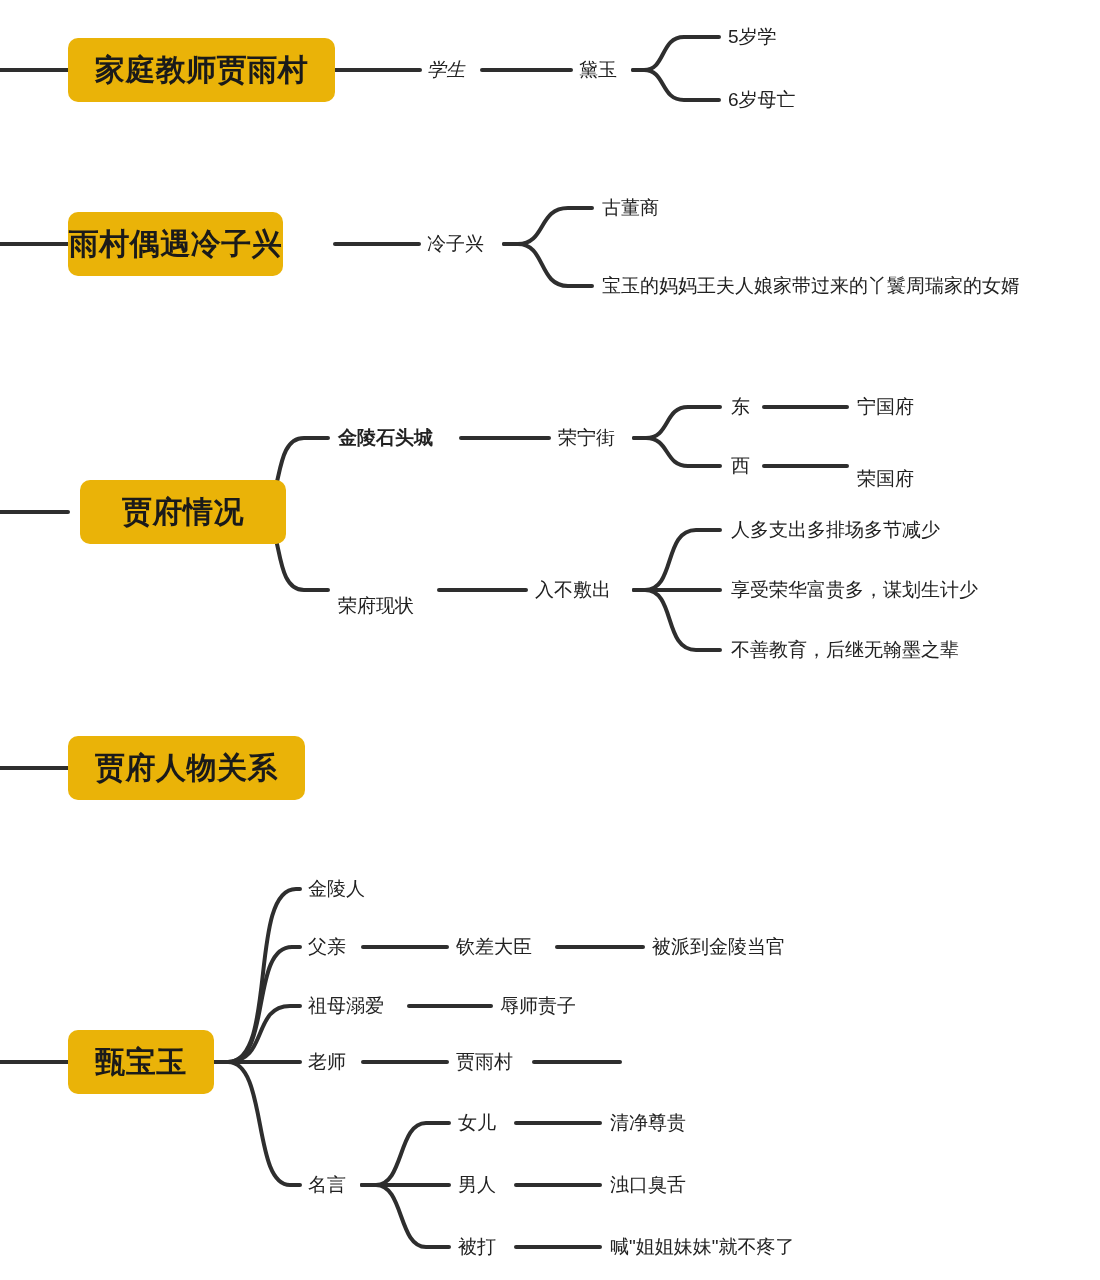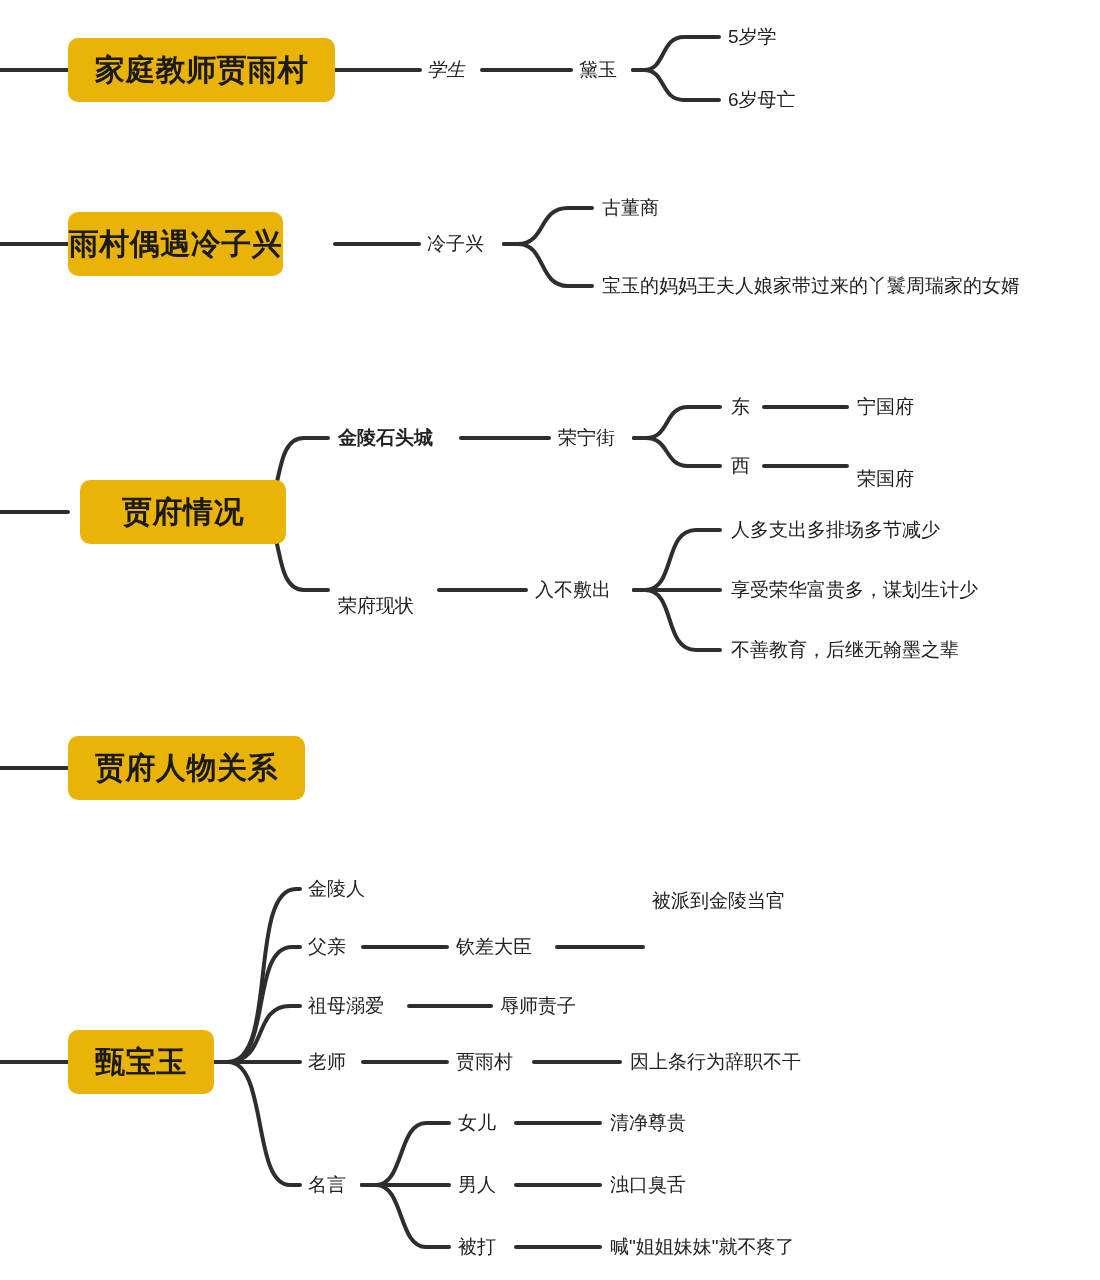--- a/index.html
+++ b/index.html
@@ -125,26 +125,25 @@
   <div class="node" style="left:731px; top:530px;">人多支出多排场多节减少</div>
   <div class="node" style="left:731px; top:590px;">享受荣华富贵多，谋划生计少</div>
   <div class="node" style="left:731px; top:650px;">不善教育，后继无翰墨之辈</div>
 
   <div class="topic" style="left:68px; top:736px; width:237px;">贾府人物关系</div>
 
   <div class="topic" style="left:68px; top:1030px; width:146px;">甄宝玉</div>
   <div class="node" style="left:308px; top:889px;">金陵人</div>
   <div class="node" style="left:308px; top:947px;">父亲</div>
   <div class="node" style="left:456px; top:947px;">钦差大臣</div>
-  <div class="node" style="left:652px; top:901px;">被派到金陵当官</div>
+  <div class="node" style="left:652px; top:947px;">被派到金陵当官</div>
   <div class="node" style="left:308px; top:1006px;">祖母溺爱</div>
   <div class="node" style="left:500px; top:1006px;">辱师责子</div>
   <div class="node" style="left:308px; top:1062px;">老师</div>
   <div class="node" style="left:456px; top:1062px;">贾雨村</div>
-  <div class="node" style="left:630px; top:1062px;">因上条行为辞职不干</div>
   <div class="node" style="left:308px; top:1185px;">名言</div>
   <div class="node" style="left:458px; top:1123px;">女儿</div>
   <div class="node" style="left:610px; top:1123px;">清净尊贵</div>
   <div class="node" style="left:458px; top:1185px;">男人</div>
   <div class="node" style="left:610px; top:1185px;font-family:Liberation Serif, serif;">浊口臭舌</div>
   <div class="node" style="left:458px; top:1247px;">被打</div>
   <div class="node" style="left:610px; top:1247px;">喊"姐姐妹妹"就不疼了</div>
 
 </div>
 

